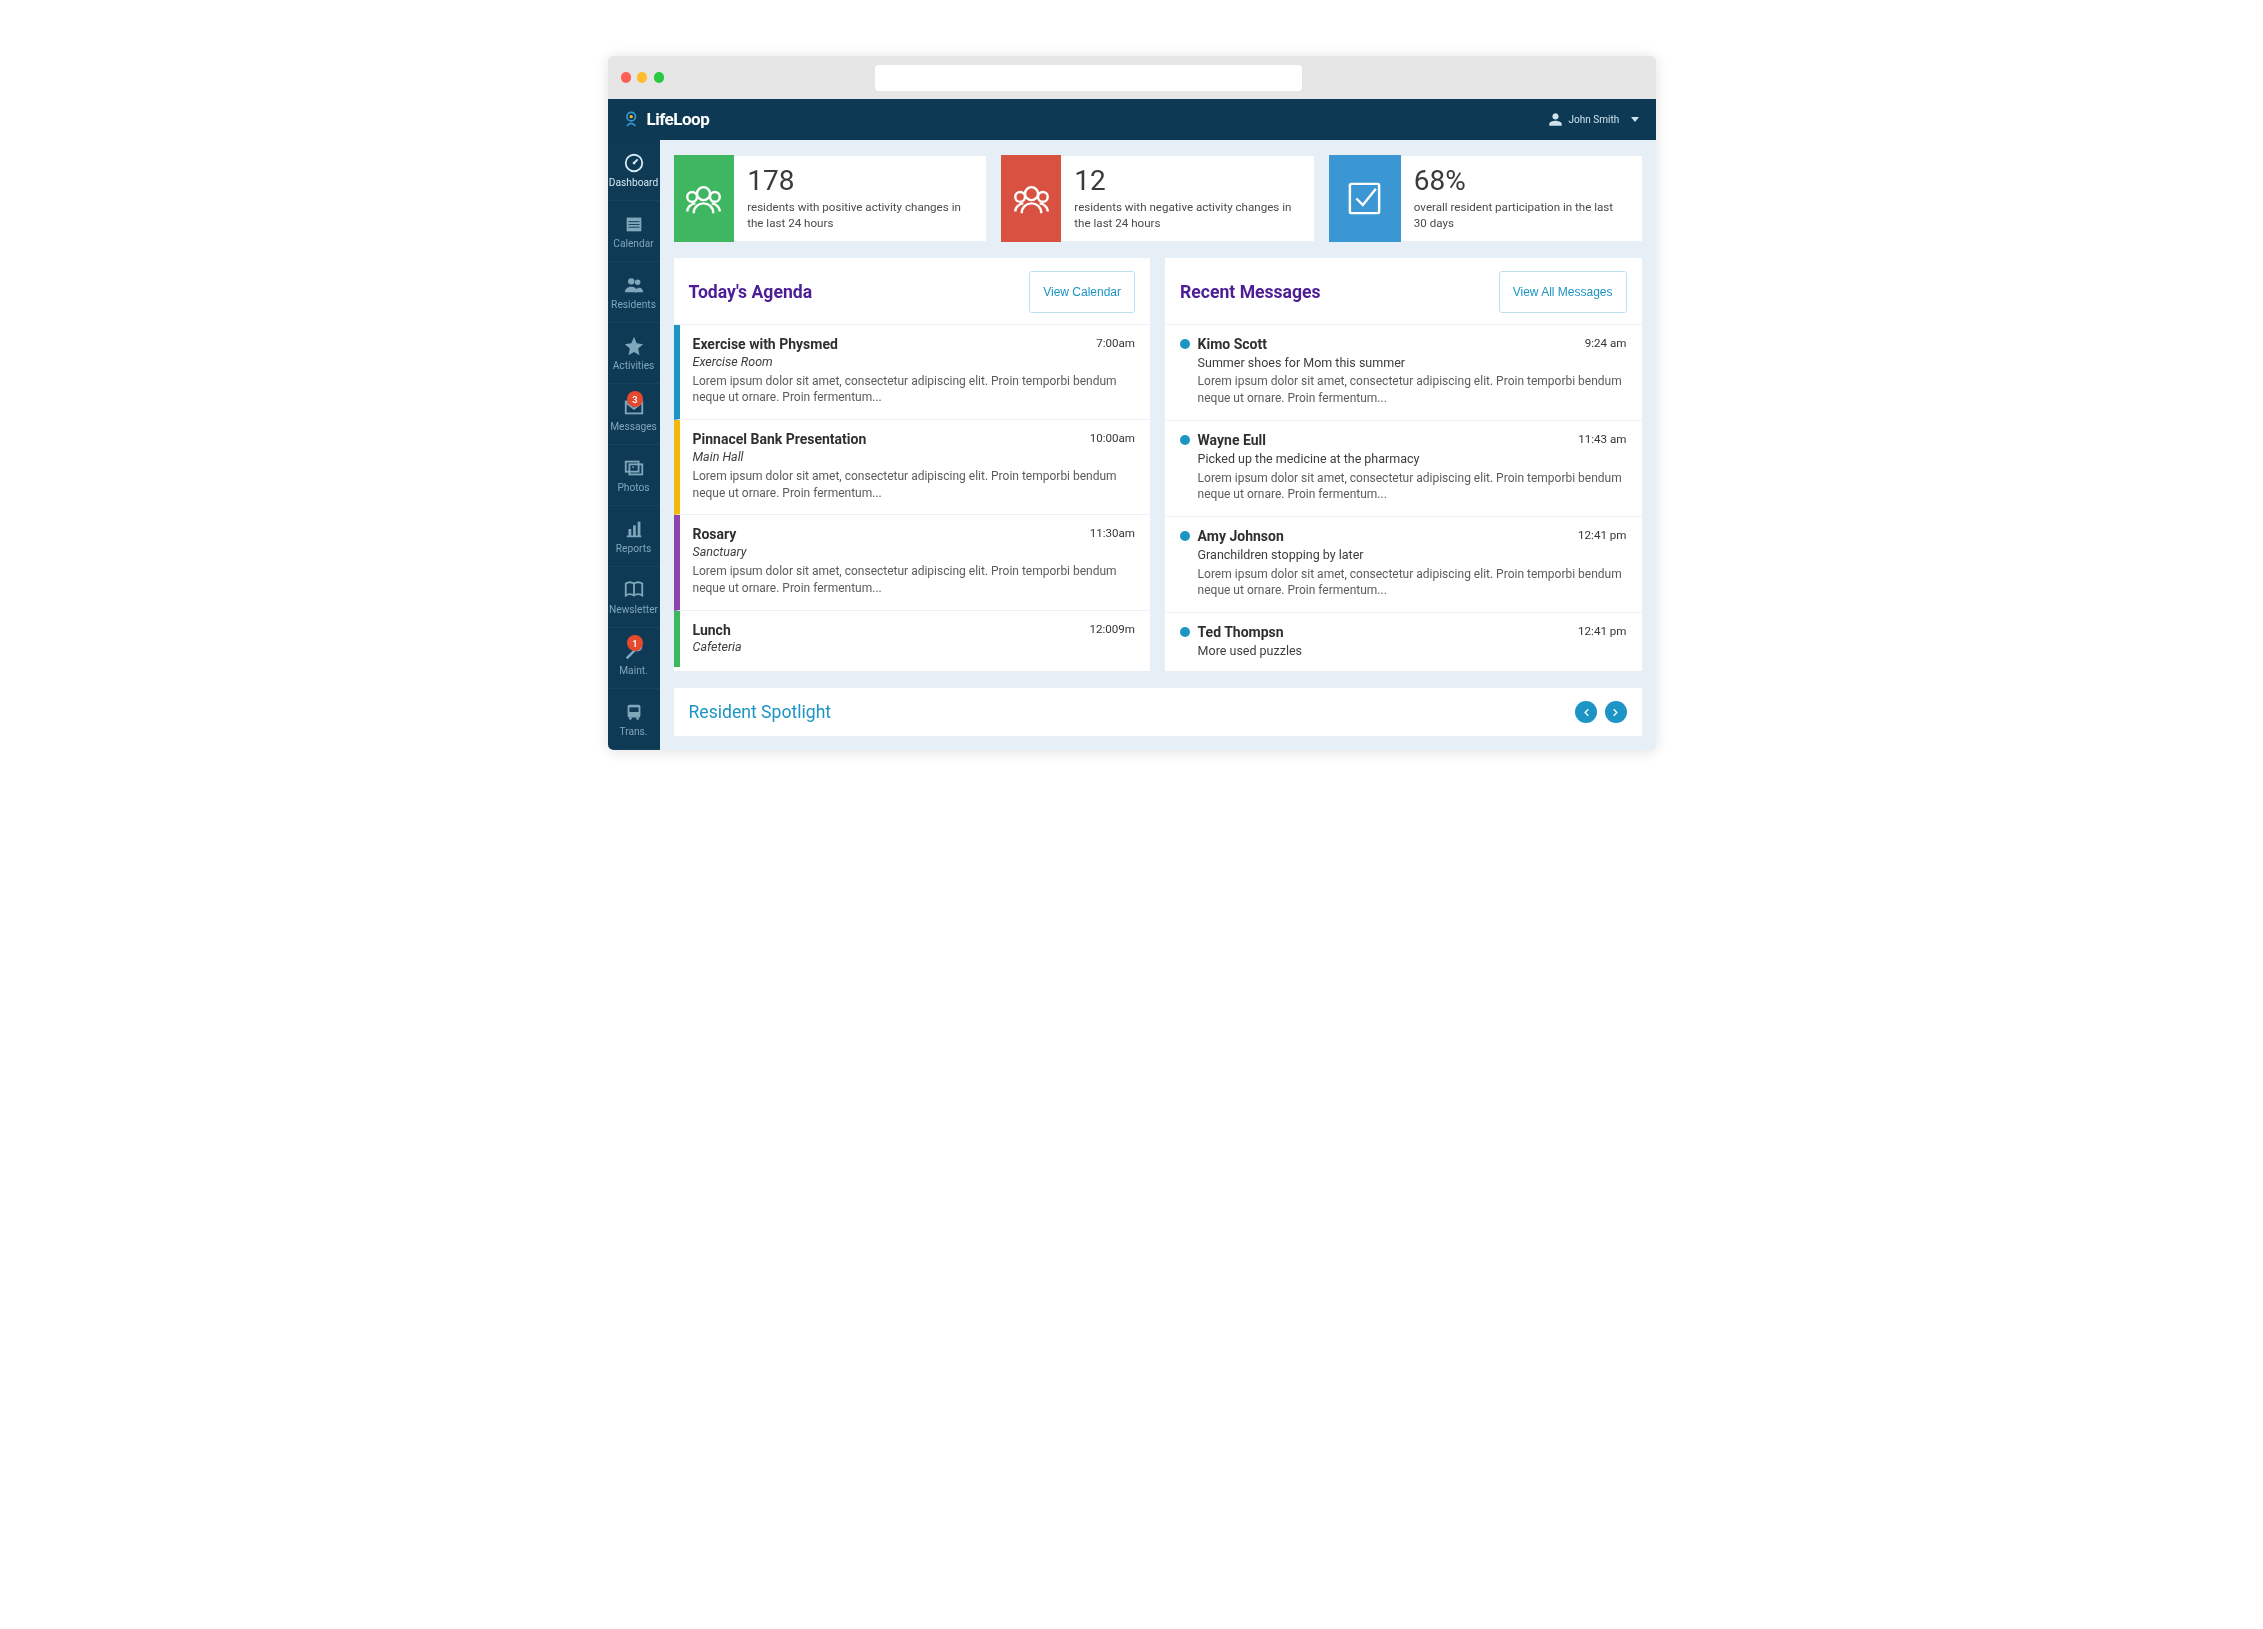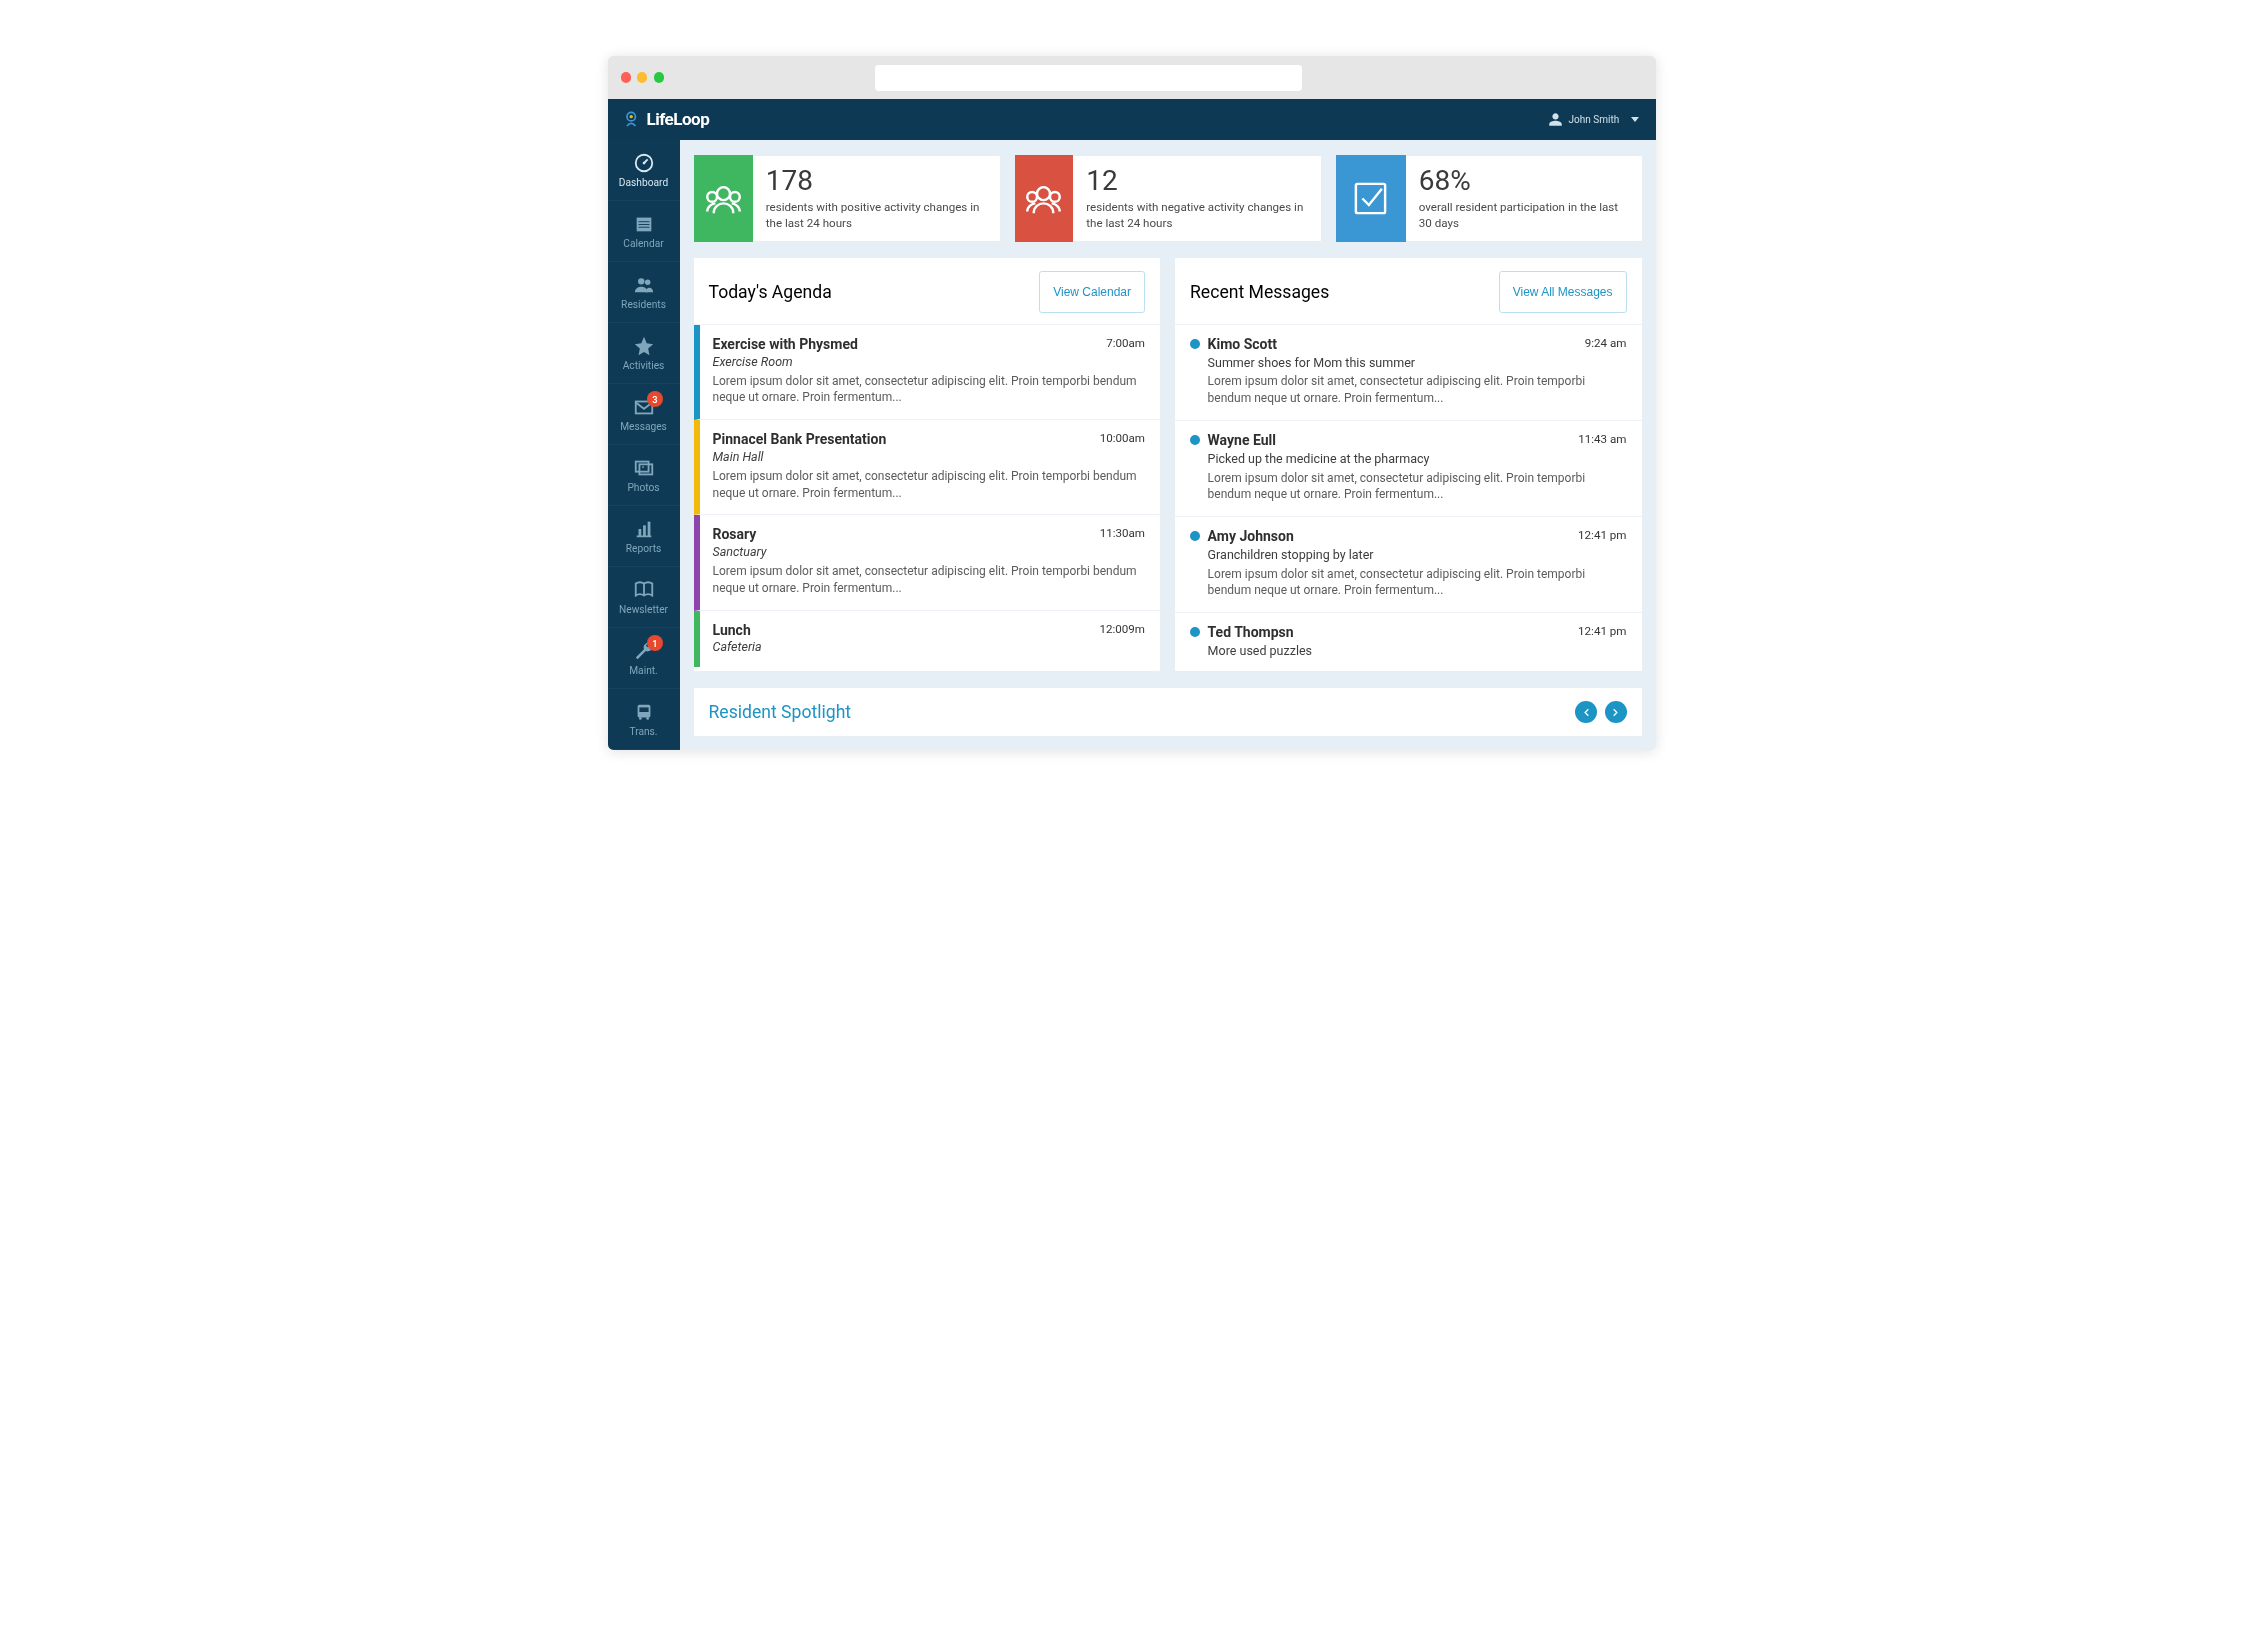--- a/index.html
+++ b/index.html
@@ -52,21 +52,21 @@
   .logo-wrap { display: flex; align-items: center; gap: 5.6px; }
   .logo-icon { width: 20.4px; height: 20.4px; }
   .logo-text { font-size: 17px; font-weight: 700; letter-spacing: -0.5px; }
   .user-menu { display: flex; align-items: center; gap: 6px; color: #cfe1ea; font-size: 10px; }
   .user-icon { width: 15px; height: 15px; fill: #cfe1ea; }
   .caret-down { width: 0; height: 0; border-left: 4.6px solid transparent; border-right: 4.6px solid transparent; border-top: 5.6px solid #cfe1ea; margin-left: 5.6px; }
   
   .app-body { display: flex; background: #e6eff5; }
   
   .sidebar {
-    width: 72px;
+    width: 52px;
     background: #0f3a55;
     display: flex;
     flex-direction: column;
   }
   .side-item {
     height: 61px;
     display: flex;
     flex-direction: column;
     align-items: center;
     justify-content: center;
@@ -129,21 +129,21 @@
     display: flex;
     flex-direction: column;
   }
   .panel-header {
     display: flex;
     justify-content: space-between;
     align-items: center;
     padding: 13px 15px 11px 15px;
     border-bottom: 0.9px solid #eef2f6;
   }
-  .panel-title { color: #000000; font-size: 17.6px; font-weight: 400; }
+  .panel-title { color: #4c1d95; font-size: 17.6px; font-weight: 700; }
   .panel-action {
     border: 0.9px solid #bcdff0;
     color: #1c94c4;
     background: #fff;
     font-size: 12px;
     padding: 13px 13px;
     border-radius: 2.8px;
     cursor: pointer;
   }
   

